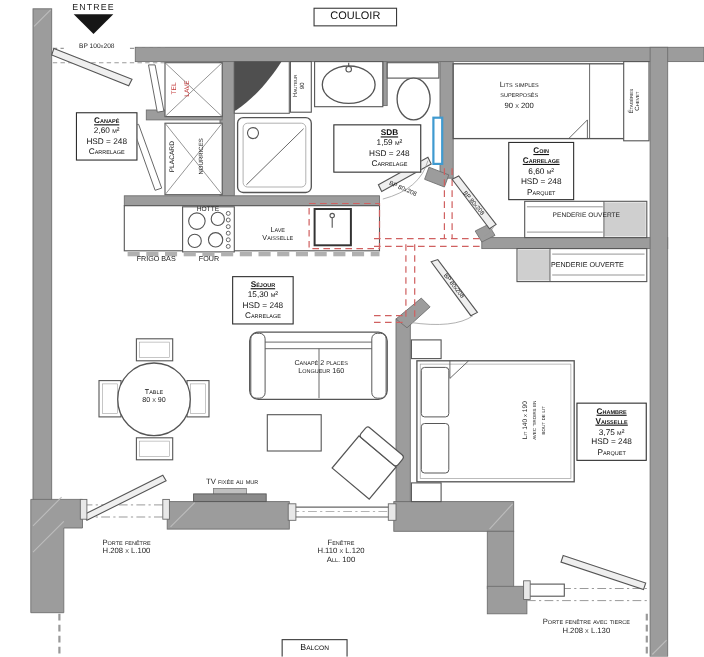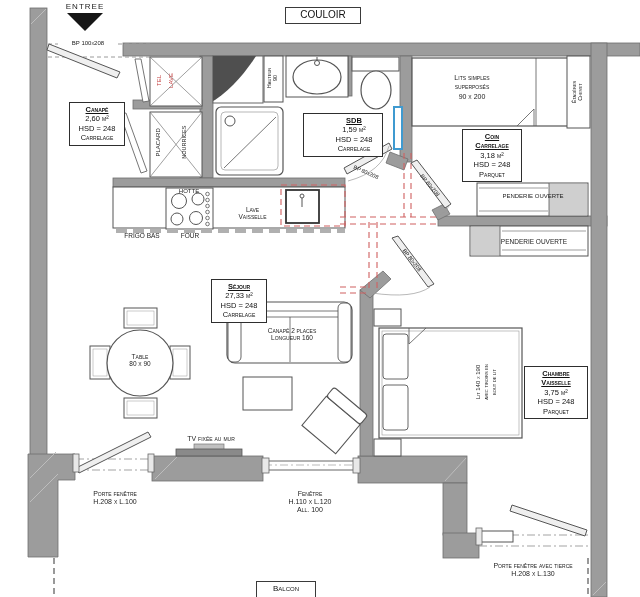--- a/index.html
+++ b/index.html
@@ -299,43 +299,43 @@
 </div>
 
 <div class="lbl tiny rot" style="left:544px;top:85px;width:68px;height:14px;transform:rotate(-90deg);line-height:1.1;">
   <div>Étagères</div>
   <div>Chevet</div>
 </div>
 
 <div class="roombox" style="left:462px;top:129px;width:54px;">
   <div class="rname">Coin</div>
   <div class="rname">Carrelage</div>
-  <div>3,18 m²</div>
+  <div>6,60 m²</div>
   <div>HSD = 248</div>
   <div>Parquet</div>
 </div>
 
 <div class="lbl s6" style="left:478px;top:193px;width:110px;">PENDERIE OUVERTE</div>
 <div class="lbl s65" style="left:480px;top:238px;width:108px;">PENDERIE OUVERTE</div>
 
 <div class="lbl tiny rot" style="left:341px;top:169px;width:50px;transform:rotate(24deg);">BP 80x208</div>
 <div class="lbl tiny rot" style="left:405px;top:182px;width:50px;transform:rotate(50deg);">BP 80x208</div>
 <div class="lbl tiny rot" style="left:387px;top:257px;width:50px;transform:rotate(52deg);">BP 80x208</div>
 
 <div class="lbl s6" style="left:166px;top:188px;width:46px;">HOTTE</div>
 <div class="lbl s65" style="left:225px;top:206px;width:55px;white-space:normal;">
   <div>Lave</div>
   <div>Vaisselle</div>
 </div>
 <div class="lbl s65" style="left:117px;top:232px;width:50px;">FRIGO BAS</div>
 <div class="lbl s65" style="left:172px;top:232px;width:36px;">FOUR</div>
 
-<div class="roombox" style="left:211px;top:251px;width:50px;margin-top:28px;">
+<div class="roombox" style="left:211px;top:251px;width:50px;">
   <div class="rname">Séjour</div>
-  <div>27,33 m²</div>
+  <div>15,30 m²</div>
   <div>HSD = 248</div>
   <div>Carrelage</div>
 </div>
 
 <div class="lbl s65" style="left:252px;top:327px;width:80px;white-space:normal;">
   <div>Canapé 2 places</div>
   <div>Longueur 160</div>
 </div>
 
 <div class="lbl s65" style="left:116px;top:353px;width:48px;white-space:normal;">

